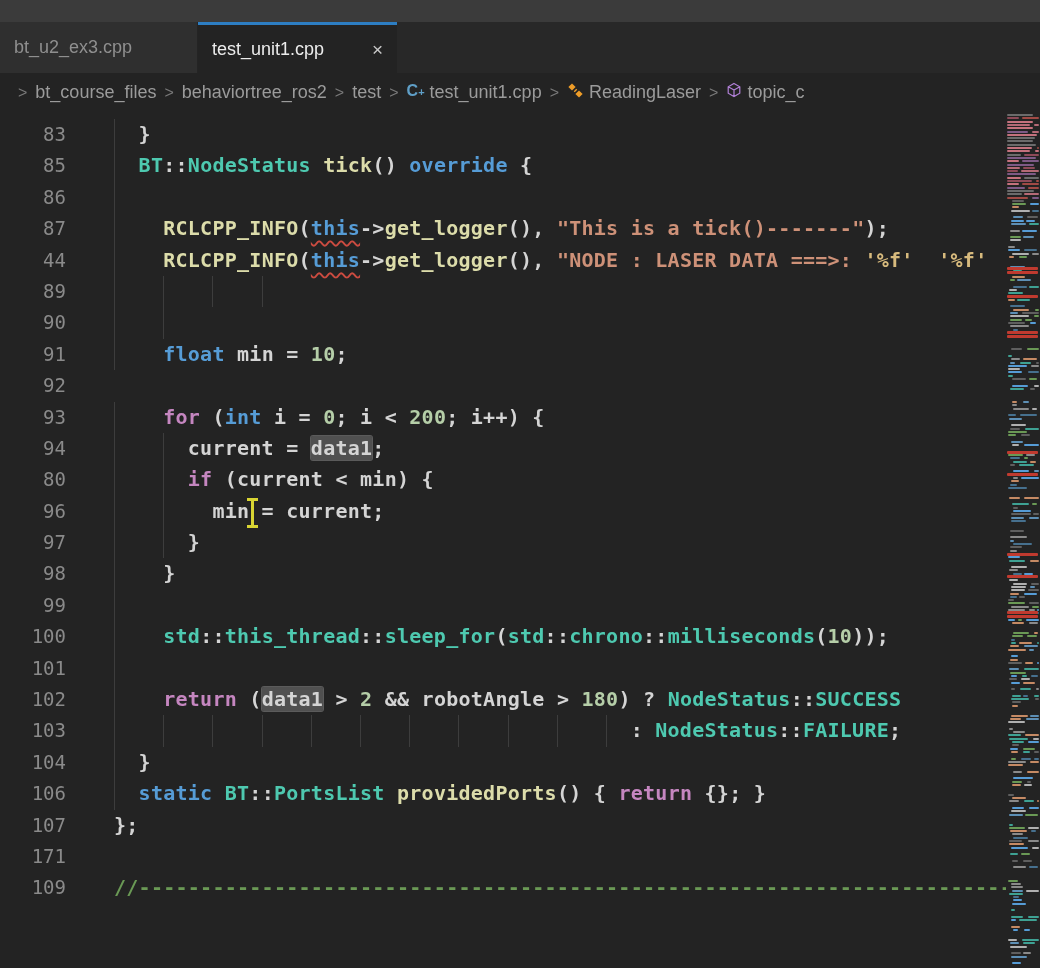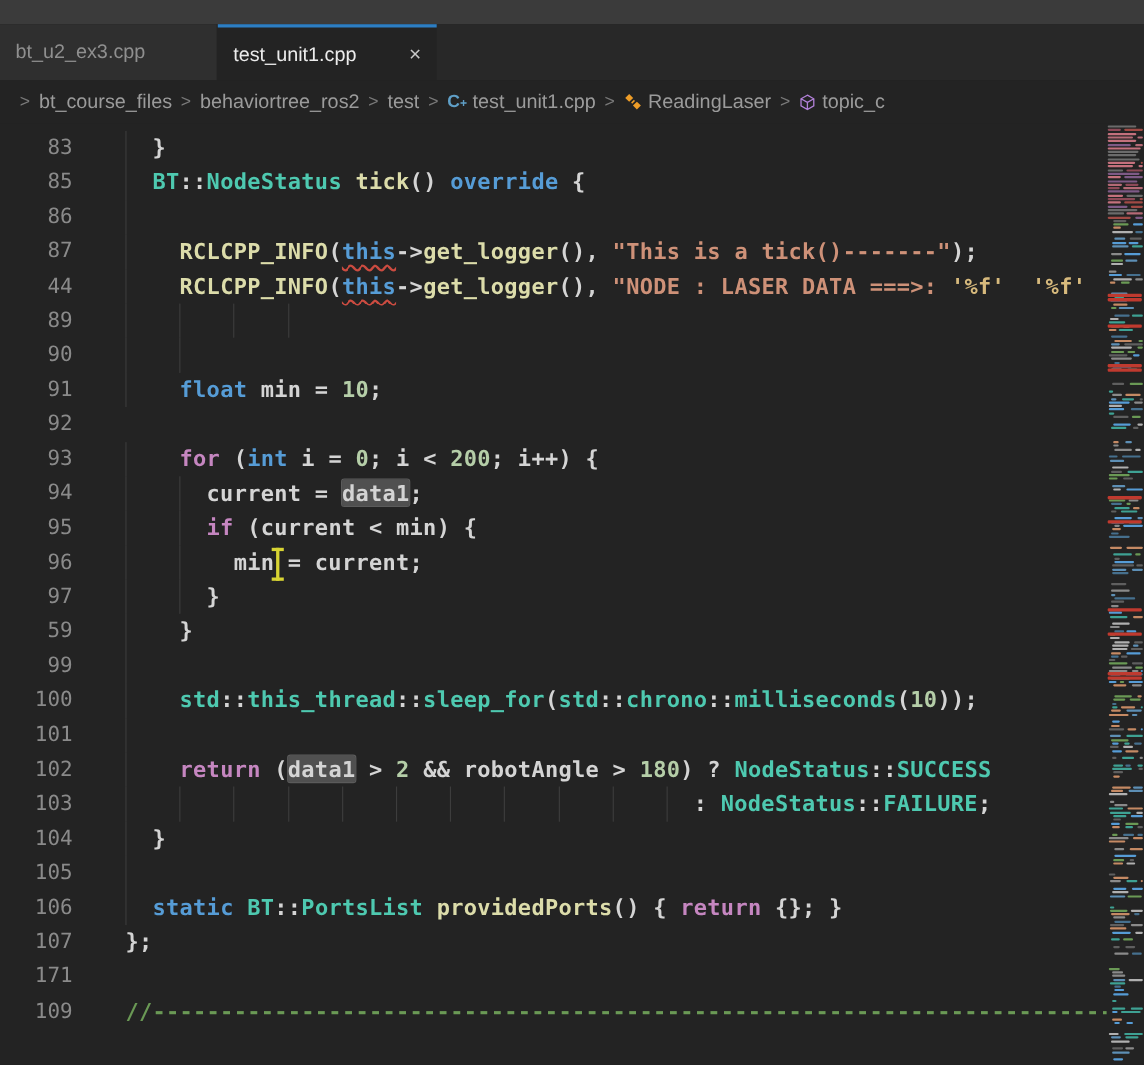--- a/index.html
+++ b/index.html
@@ -10,21 +10,21 @@
   .tabbar{position:absolute;left:0;top:22px;width:100%;height:51px;background:#282828;display:flex;}
   .tab{height:100%;display:flex;align-items:center;box-sizing:border-box;padding:0 14px;
        font-size:18px;cursor:pointer;}
   .tab.inactive{width:198px;background:#2f2f2f;color:#8f8f8f;border-right:1px solid #242424;}
   .tab.active{width:199px;background:#232323;color:#ececec;border-top:3px solid #2d7ec3;}
   .tab-label{white-space:nowrap;overflow:hidden;}
   .tab-close{margin-left:auto;padding-left:10px;color:#c8c8c8;font-size:19px;line-height:1;}
   .breadcrumb{position:absolute;left:0;top:73px;width:100%;height:39px;background:#232323;
       display:flex;align-items:center;padding-left:10px;box-sizing:border-box;
       font-size:18px;color:#9b9b9b;white-space:nowrap;overflow:hidden;}
-  .bc-item{display:flex;align-items:center;gap:5px;}
+  .bc-item{display:flex;align-items:flex-start;gap:5px;}
   .bc-chev{color:#7a7a7a;margin:0 8px;font-size:16px;}
   .bc-icon{display:inline-flex;align-items:center;}
   
   .editor{position:absolute;left:0;top:112px;width:100%;height:856px;background:#232323;
       overflow:hidden;padding-top:7px;box-sizing:border-box;}
   .line{display:flex;height:31.4px;}
   .ln{width:66px;text-align:right;color:#8a8a8a;flex:none;
       font:19px/31.4px "DejaVu Sans Mono",monospace;user-select:none;}
   .lc{position:relative;margin-left:48px;flex:1;white-space:pre;
       font:bold 20px/31.4px "DejaVu Sans Mono",monospace;letter-spacing:.26px;}
@@ -136,33 +136,33 @@
     </div>
     <div class="line">
       <span class="ln">93</span>
       <div class="lc"><div class="guide" style="left: 0px;"></div><span class="tok" style="color: rgb(212, 212, 212);">    </span><span class="tok" style="color: rgb(197, 134, 192);">for</span><span class="tok" style="color: rgb(212, 212, 212);"> (</span><span class="tok" style="color: rgb(86, 156, 214);">int</span><span class="tok" style="color: rgb(212, 212, 212);"> i = </span><span class="tok" style="color: rgb(181, 206, 168);">0</span><span class="tok" style="color: rgb(212, 212, 212);">; i &lt; </span><span class="tok" style="color: rgb(181, 206, 168);">200</span><span class="tok" style="color: rgb(212, 212, 212);">; i++) {</span></div>
     </div>
     <div class="line">
       <span class="ln">94</span>
       <div class="lc"><div class="guide" style="left: 0px;"></div><div class="guide" style="left: 49.2px;"></div><span class="tok" style="color: rgb(212, 212, 212);">      current = </span><span class="tok hl" style="color: rgb(212, 212, 212);">data1</span><span class="tok" style="color: rgb(212, 212, 212);">;</span></div>
     </div>
     <div class="line">
-      <span class="ln">95</span>
+      <span class="ln">80</span>
       <div class="lc"><div class="guide" style="left: 0px;"></div><div class="guide" style="left: 49.2px;"></div><span class="tok" style="color: rgb(212, 212, 212);">      </span><span class="tok" style="color: rgb(197, 134, 192);">if</span><span class="tok" style="color: rgb(212, 212, 212);"> (current &lt; min) {</span></div>
     </div>
     <div class="line">
       <span class="ln">96</span>
       <div class="lc"><div class="guide" style="left: 0px;"></div><div class="guide" style="left: 49.2px;"></div><span class="tok" style="color: rgb(212, 212, 212);">        min = current;</span></div>
     </div>
     <div class="line">
       <span class="ln">97</span>
       <div class="lc"><div class="guide" style="left: 0px;"></div><div class="guide" style="left: 49.2px;"></div><span class="tok" style="color: rgb(212, 212, 212);">      }</span></div>
     </div>
     <div class="line">
-      <span class="ln">59</span>
+      <span class="ln">98</span>
       <div class="lc"><div class="guide" style="left: 0px;"></div><span class="tok" style="color: rgb(212, 212, 212);">    }</span></div>
     </div>
     <div class="line">
       <span class="ln">99</span>
       <div class="lc"><div class="guide" style="left: 0px;"></div></div>
     </div>
     <div class="line">
       <span class="ln">100</span>
       <div class="lc"><div class="guide" style="left: 0px;"></div><span class="tok" style="color: rgb(212, 212, 212);">    </span><span class="tok" style="color: rgb(78, 201, 176);">std</span><span class="tok" style="color: rgb(212, 212, 212);">::</span><span class="tok" style="color: rgb(78, 201, 176);">this_thread</span><span class="tok" style="color: rgb(212, 212, 212);">::</span><span class="tok" style="color: rgb(78, 201, 176);">sleep_for</span><span class="tok" style="color: rgb(212, 212, 212);">(</span><span class="tok" style="color: rgb(78, 201, 176);">std</span><span class="tok" style="color: rgb(212, 212, 212);">::</span><span class="tok" style="color: rgb(78, 201, 176);">chrono</span><span class="tok" style="color: rgb(212, 212, 212);">::</span><span class="tok" style="color: rgb(78, 201, 176);">milliseconds</span><span class="tok" style="color: rgb(212, 212, 212);">(</span><span class="tok" style="color: rgb(181, 206, 168);">10</span><span class="tok" style="color: rgb(212, 212, 212);">));</span></div>
     </div>
@@ -174,24 +174,20 @@
       <span class="ln">102</span>
       <div class="lc"><div class="guide" style="left: 0px;"></div><span class="tok" style="color: rgb(212, 212, 212);">    </span><span class="tok" style="color: rgb(197, 134, 192);">return</span><span class="tok" style="color: rgb(212, 212, 212);"> (</span><span class="tok hl" style="color: rgb(212, 212, 212);">data1</span><span class="tok" style="color: rgb(212, 212, 212);"> &gt; </span><span class="tok" style="color: rgb(181, 206, 168);">2</span><span class="tok" style="color: rgb(212, 212, 212);"> &amp;&amp; robotAngle &gt; </span><span class="tok" style="color: rgb(181, 206, 168);">180</span><span class="tok" style="color: rgb(212, 212, 212);">) ? </span><span class="tok" style="color: rgb(78, 201, 176);">NodeStatus</span><span class="tok" style="color: rgb(212, 212, 212);">::</span><span class="tok" style="color: rgb(78, 201, 176);">SUCCESS</span></div>
     </div>
     <div class="line">
       <span class="ln">103</span>
       <div class="lc"><div class="guide" style="left: 0px;"></div><div class="guide" style="left: 49.2px;"></div><div class="guide" style="left: 98.4px;"></div><div class="guide" style="left: 147.6px;"></div><div class="guide" style="left: 196.8px;"></div><div class="guide" style="left: 246px;"></div><div class="guide" style="left: 295.2px;"></div><div class="guide" style="left: 344.4px;"></div><div class="guide" style="left: 393.6px;"></div><div class="guide" style="left: 442.8px;"></div><div class="guide" style="left: 492px;"></div><span class="tok" style="color: rgb(212, 212, 212);">                                          : </span><span class="tok" style="color: rgb(78, 201, 176);">NodeStatus</span><span class="tok" style="color: rgb(212, 212, 212);">::</span><span class="tok" style="color: rgb(78, 201, 176);">FAILURE</span><span class="tok" style="color: rgb(212, 212, 212);">;</span></div>
     </div>
     <div class="line">
       <span class="ln">104</span>
       <div class="lc"><div class="guide" style="left: 0px;"></div><span class="tok" style="color: rgb(212, 212, 212);">  }</span></div>
-    </div>
-    <div class="line">
-      <span class="ln">105</span>
-      <div class="lc"><div class="guide" style="left: 0px;"></div></div>
     </div>
     <div class="line">
       <span class="ln">106</span>
       <div class="lc"><div class="guide" style="left: 0px;"></div><span class="tok" style="color: rgb(212, 212, 212);">  </span><span class="tok" style="color: rgb(86, 156, 214);">static</span><span class="tok" style="color: rgb(212, 212, 212);"> </span><span class="tok" style="color: rgb(78, 201, 176);">BT</span><span class="tok" style="color: rgb(212, 212, 212);">::</span><span class="tok" style="color: rgb(78, 201, 176);">PortsList</span><span class="tok" style="color: rgb(212, 212, 212);"> </span><span class="tok" style="color: rgb(220, 220, 170);">providedPorts</span><span class="tok" style="color: rgb(212, 212, 212);">() { </span><span class="tok" style="color: rgb(197, 134, 192);">return</span><span class="tok" style="color: rgb(212, 212, 212);"> {}; }</span></div>
     </div>
     <div class="line">
       <span class="ln">107</span>
       <div class="lc"><span class="tok" style="color: rgb(212, 212, 212);">};</span></div>
     </div>
     <div class="line">

